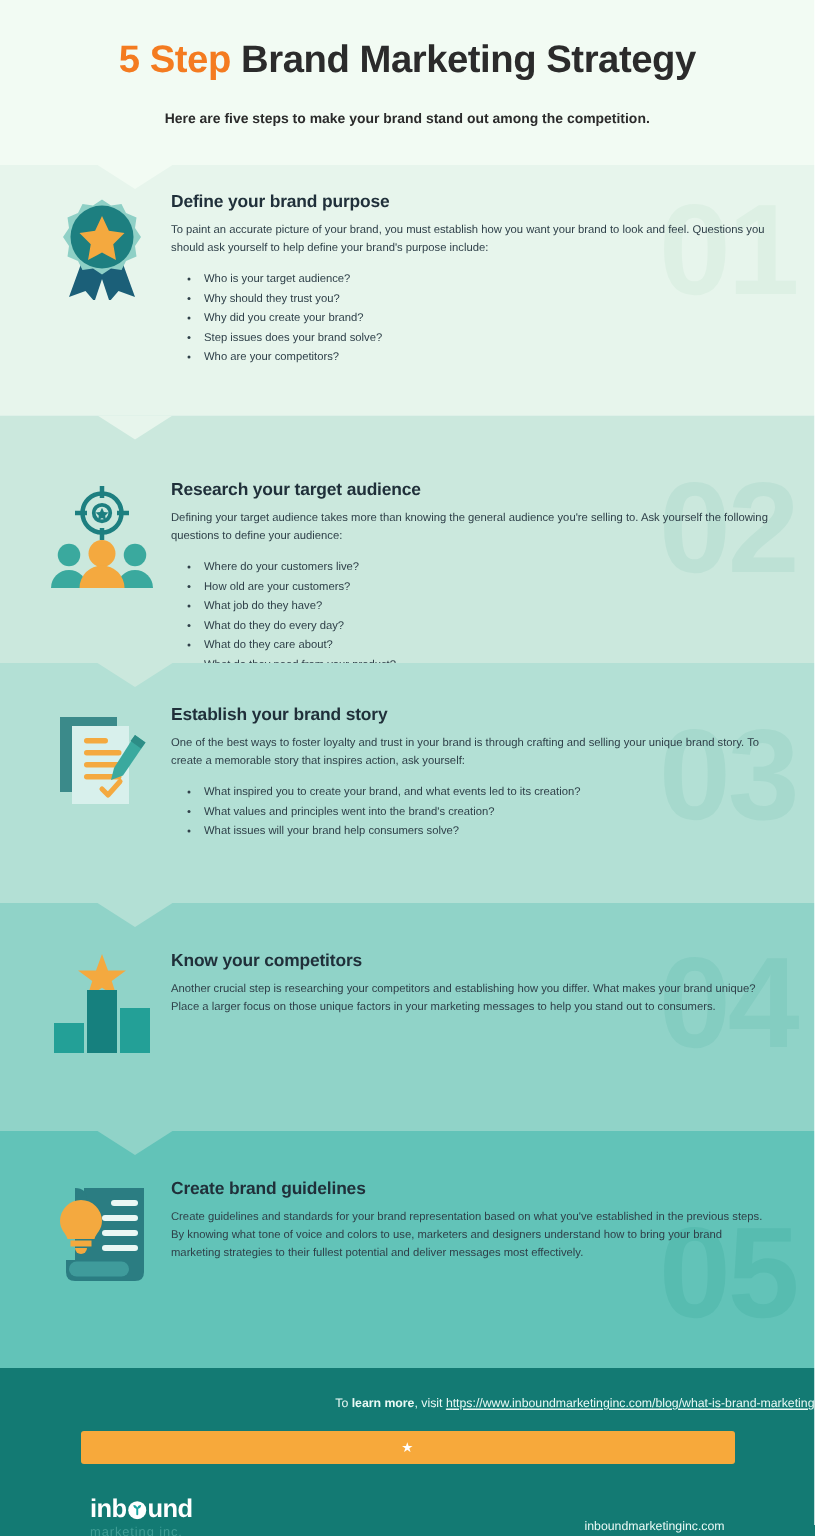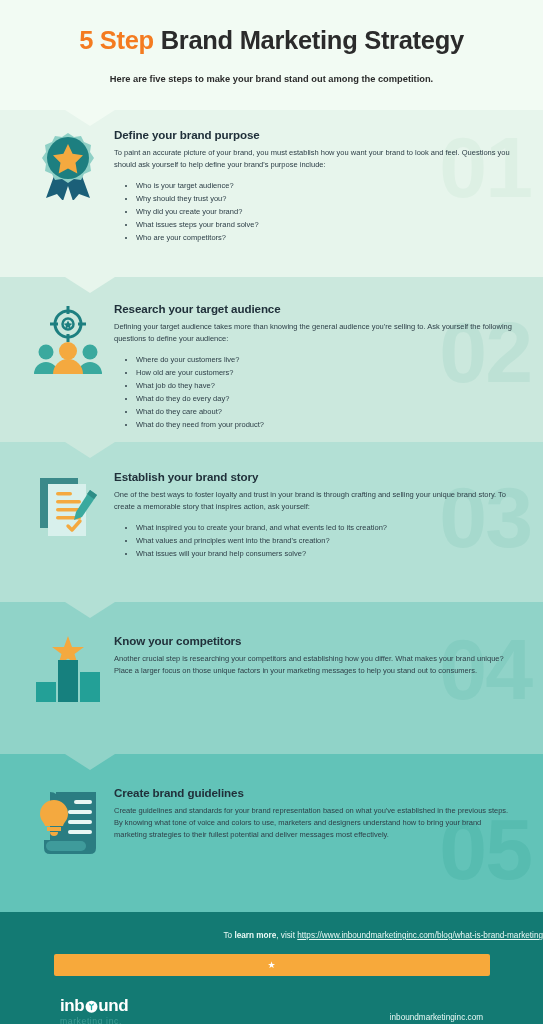--- a/index.html
+++ b/index.html
@@ -236,33 +236,33 @@
           </svg>
         </div>
       </div>
       <div class="text-col">
         <div class="step-title">Define your brand purpose</div>
         <div class="step-desc">To paint an accurate picture of your brand, you must establish how you want your brand to look and feel. Questions you should ask yourself to help define your brand's purpose include:</div>
         <ul class="step-list">
           <li>Who is your target audience?</li>
           <li>Why should they trust you?</li>
           <li>Why did you create your brand?</li>
-          <li>What issues steps your brand solve?</li>
+          <li>Step issues does your brand solve?</li>
           <li>Who are your competitors?</li>
         </ul>
       </div>
     </div>
   </div>
 
   <div class="step s2" style="height:165px;">
     <div class="notch">
         <div class="notch-tri"></div>
       </div>
     <div class="watermark" style="top:32px;">02</div>
-    <div class="step-inner" style="padding-top:25px;">
+    <div class="step-inner" style="padding-top:43px;">
       <div class="icon-col">
         <div class="icon-box">
           <svg viewBox="0 0 72 72" width="72" height="72">
             <g stroke="#1d7f80" stroke-width="3" fill="none">
               <circle cx="36" cy="22" r="13"></circle>
               <path d="M36 4 v8 M36 32 v8 M18 22 h8 M46 22 h8"></path>
             </g>
             <circle cx="36" cy="22" r="5.5" fill="none" stroke="#1d7f80" stroke-width="2.5"></circle>
             <path d="M36 18.5 L37.3 21.3 L40.3 21.7 L38.1 23.8 L38.7 26.8 L36 25.3 L33.3 26.8 L33.9 23.8 L31.7 21.7 L34.7 21.3 Z" fill="#1d7f80"></path>
             <circle cx="14" cy="50" r="7.5" fill="#3aa99e"></circle>

